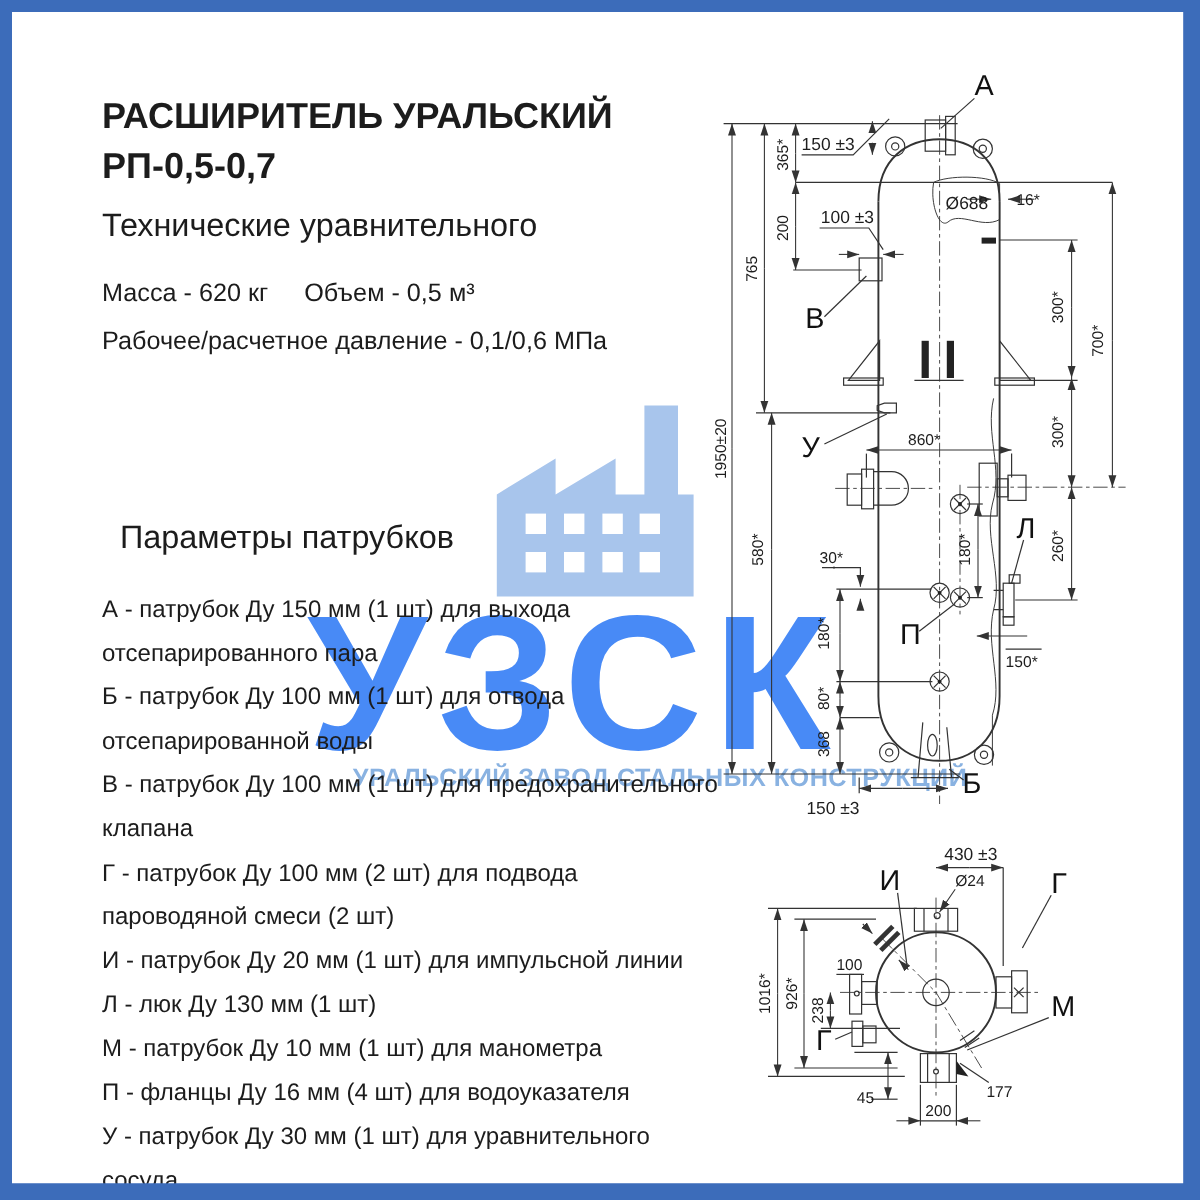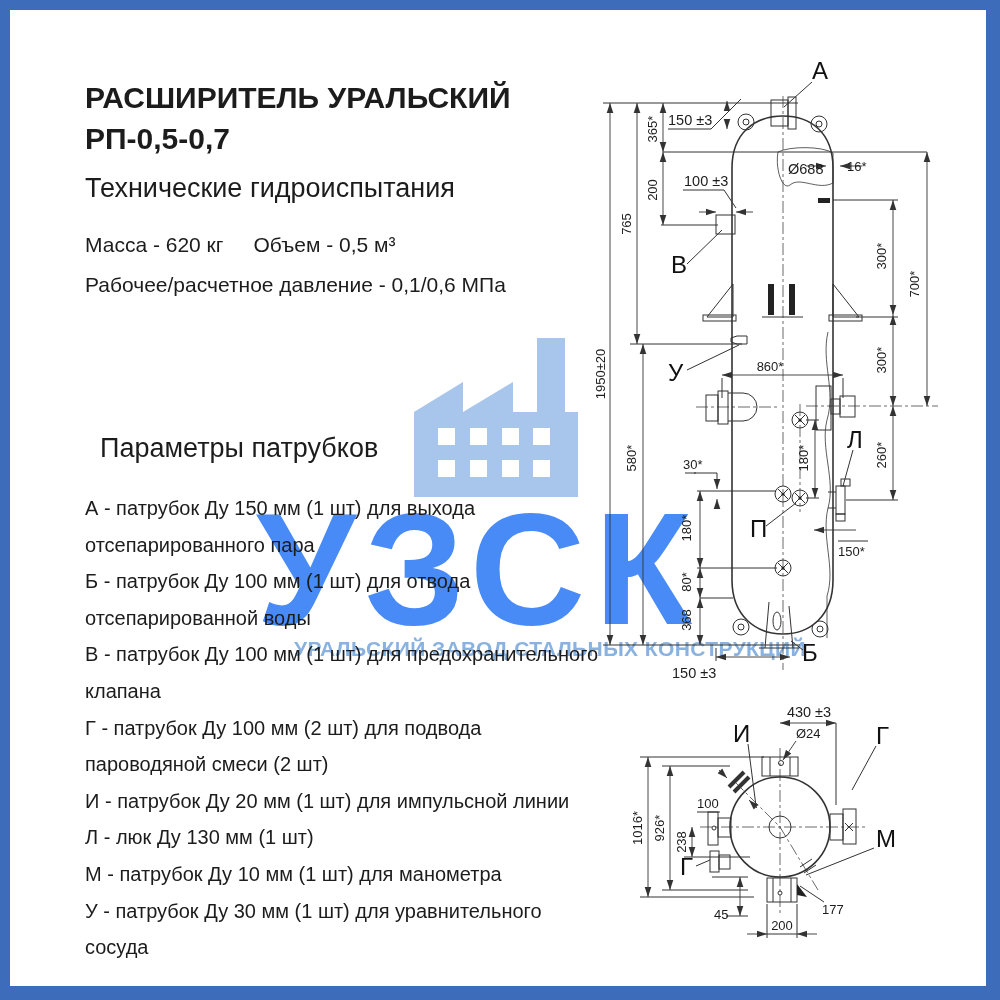--- a/index.html
+++ b/index.html
@@ -344,31 +344,32 @@
     <text class="lbl" x="733" y="742">И</text>
     <text class="lbl" x="876" y="744">Г</text>
     <text class="lbl" x="876" y="847">М</text>
     <text class="lbl" x="680" y="875">Г</text>
   </g>
 </svg>
 
 <h1 id="title" class="txt"><span>РАСШИРИТЕЛЬ УРАЛЬСКИЙ</span><br>
   <span>РП-0,5-0,7</span></h1>
 
-<h2 id="specs-heading" class="txt" style="font-weight:normal;margin:0;">Технические гидроиспытания</h2>
+<h2 id="specs-heading" class="txt" style="font-weight:normal;margin:0;">Технические уравнительного</h2>
 
 <div id="specs" class="txt">
   <p><span>Масса - 620 кг</span><span class="gap">Объем - 0,5 м³</span></p>
   <p>Рабочее/расчетное давление - 0,1/0,6 МПа</p>
 </div>
 
 <h2 id="nozzles-heading" class="txt" style="font-weight:normal;margin:15px;">Параметры патрубков</h2>
 
 <div id="nozzles" class="txt">
   <p>А - патрубок Ду 150 мм (1 шт) для выхода отсепарированного пара</p>
   <p>Б - патрубок Ду 100 мм (1 шт)  для отвода отсепарированной воды</p>
   <p>В - патрубок Ду 100 мм (1 шт) для предохранительного клапана</p>
   <p>Г - патрубок Ду 100 мм (2 шт) для подвода пароводяной смеси (2 шт)</p>
   <p>И - патрубок Ду 20 мм (1 шт) для импульсной линии</p>
   <p>Л - люк Ду 130 мм (1 шт)</p>
   <p>М - патрубок Ду 10 мм (1 шт) для манометра</p>
+  <p>П - фланцы Ду 16 мм (4 шт) для водоуказателя</p>
   <p>У - патрубок Ду 30 мм (1 шт) для уравнительного сосуда</p>
 </div>
 
 </body></html>

